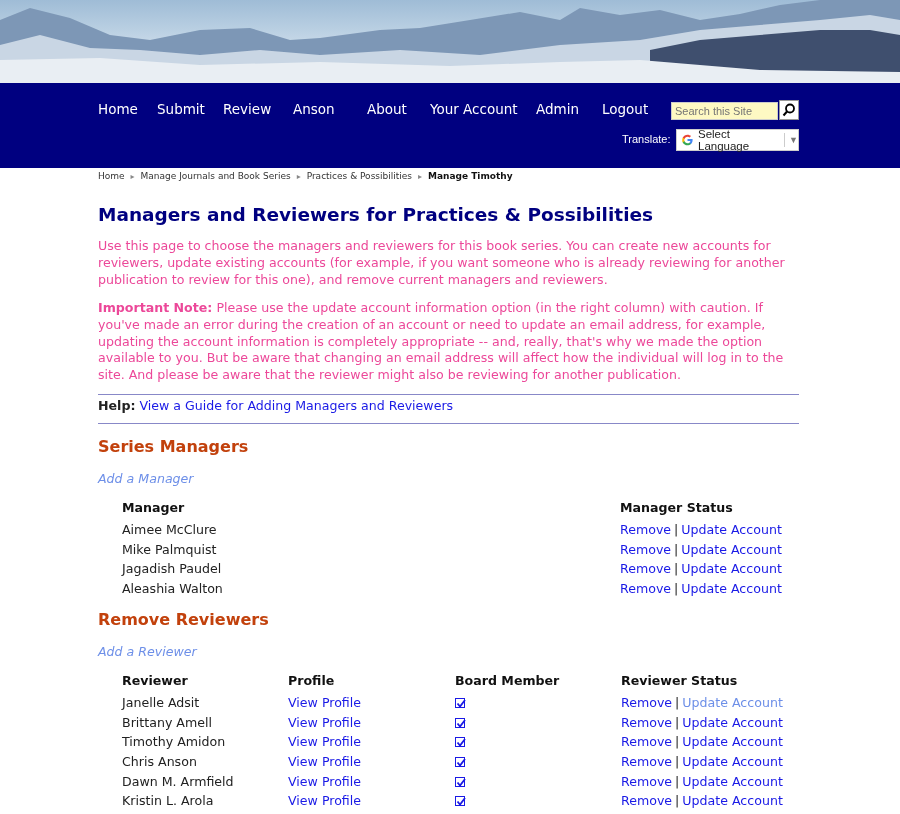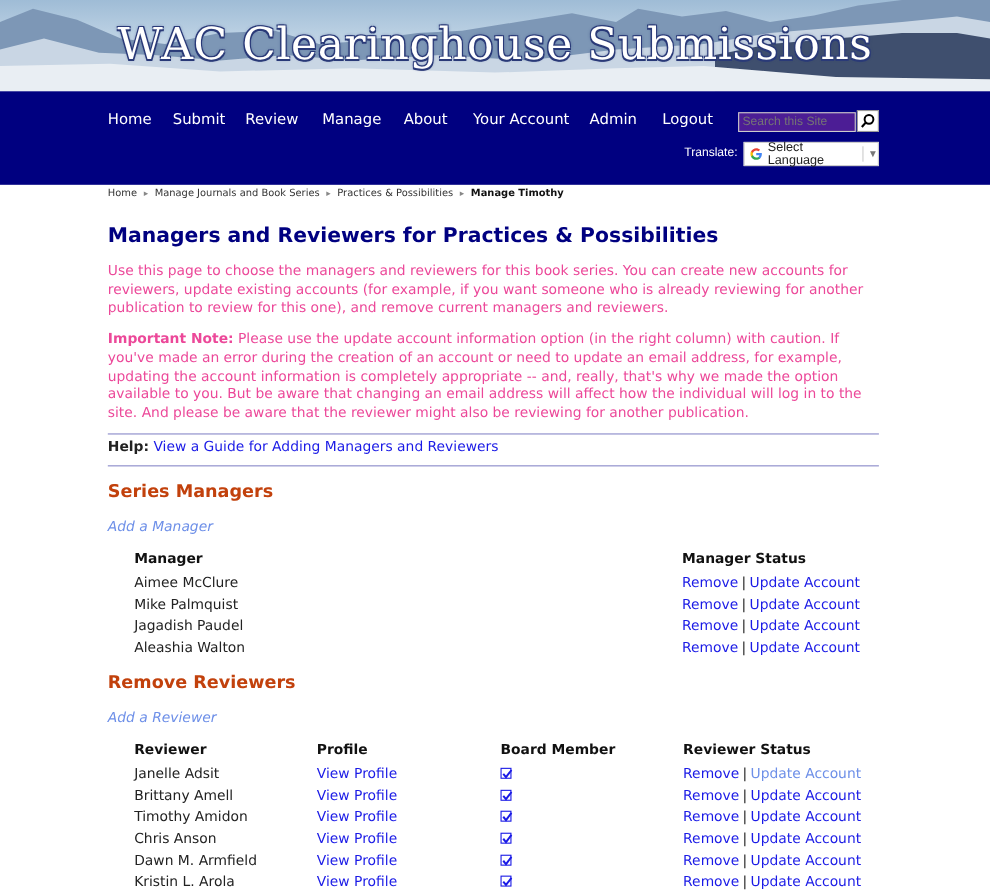--- a/index.html
+++ b/index.html
@@ -20,21 +20,21 @@
     }
 
     
     .navbar { position: relative; width: 900px; height: 85px; background: #000080; }
     .nav-item {
       position: absolute; top: 18px; color: #ffffff; font-size: 13.5px;
       text-decoration: none; white-space: nowrap; cursor: pointer;
     }
     .search-box {
       position: absolute; left: 671px; top: 19px; width: 107px; height: 18px;
-      background: #4c1d95; border: 1px solid #ccc; font-size: 11px; color: #888;
+      background: #fef9c3; border: 1px solid #ccc; font-size: 11px; color: #888;
       padding: 2px 3px; font-family: "Liberation Sans", sans-serif;
     }
     .search-btn {
       position: absolute; left: 779px; top: 17px; width: 20px; height: 20px;
       background: #fff; border: 1px solid #999; display: flex; align-items: center; justify-content: center;
     }
     .translate-label {
       position: absolute; left: 622px; top: 50px; color: #fff; font-size: 11px;
       font-family: "Liberation Sans", sans-serif;
     }
@@ -88,28 +88,27 @@
 </head>
 <body>
 
 <div class="banner">
   <svg class="mtn" width="900" height="83" viewBox="0 0 900 83">
     <polygon points="0,20 30,8 70,18 110,35 150,40 200,30 250,28 290,40 320,38 380,30 420,28 470,20 520,12 560,20 580,8 620,15 660,10 700,20 740,14 780,5 820,0 900,0 900,83 0,83" fill="#7d97b6"></polygon>
     <polygon points="0,45 40,35 90,48 140,50 200,55 260,50 320,55 400,50 480,55 560,45 640,40 700,30 760,25 820,20 870,15 900,20 900,83 0,83" fill="#c9d6e4"></polygon>
     <polygon points="650,50 700,40 760,35 820,30 870,30 900,35 900,83 650,83" fill="#3f4f6e"></polygon>
     <polygon points="0,60 100,58 200,65 320,62 450,66 560,62 640,60 700,65 760,70 900,72 900,83 0,83" fill="#e9eef3"></polygon>
   </svg>
-  <div class="banner-title">WAC Clearinghouse Submissions</div>
 </div>
 
 <div class="navbar">
   <a class="nav-item" style="left:98px">Home</a>
   <a class="nav-item" style="left:157px">Submit</a>
   <a class="nav-item" style="left:223px">Review</a>
-  <a class="nav-item" style="left:293px">Manage</a>
+  <a class="nav-item" style="left:293px">Anson</a>
   <a class="nav-item" style="left:367px">About</a>
   <a class="nav-item" style="left:430px">Your Account</a>
   <a class="nav-item" style="left:536px">Admin</a>
   <a class="nav-item" style="left:602px">Logout</a>
 
   <input class="search-box" type="text" placeholder="Search this Site" style="">
   <div class="search-btn">
     <svg width="14" height="14" viewBox="0 0 14 14">
       <circle cx="8" cy="5.5" r="4" fill="none" stroke="#000" stroke-width="1.8"></circle>
       <line x1="5" y1="8.5" x2="1.5" y2="12.5" stroke="#000" stroke-width="2"></line>

